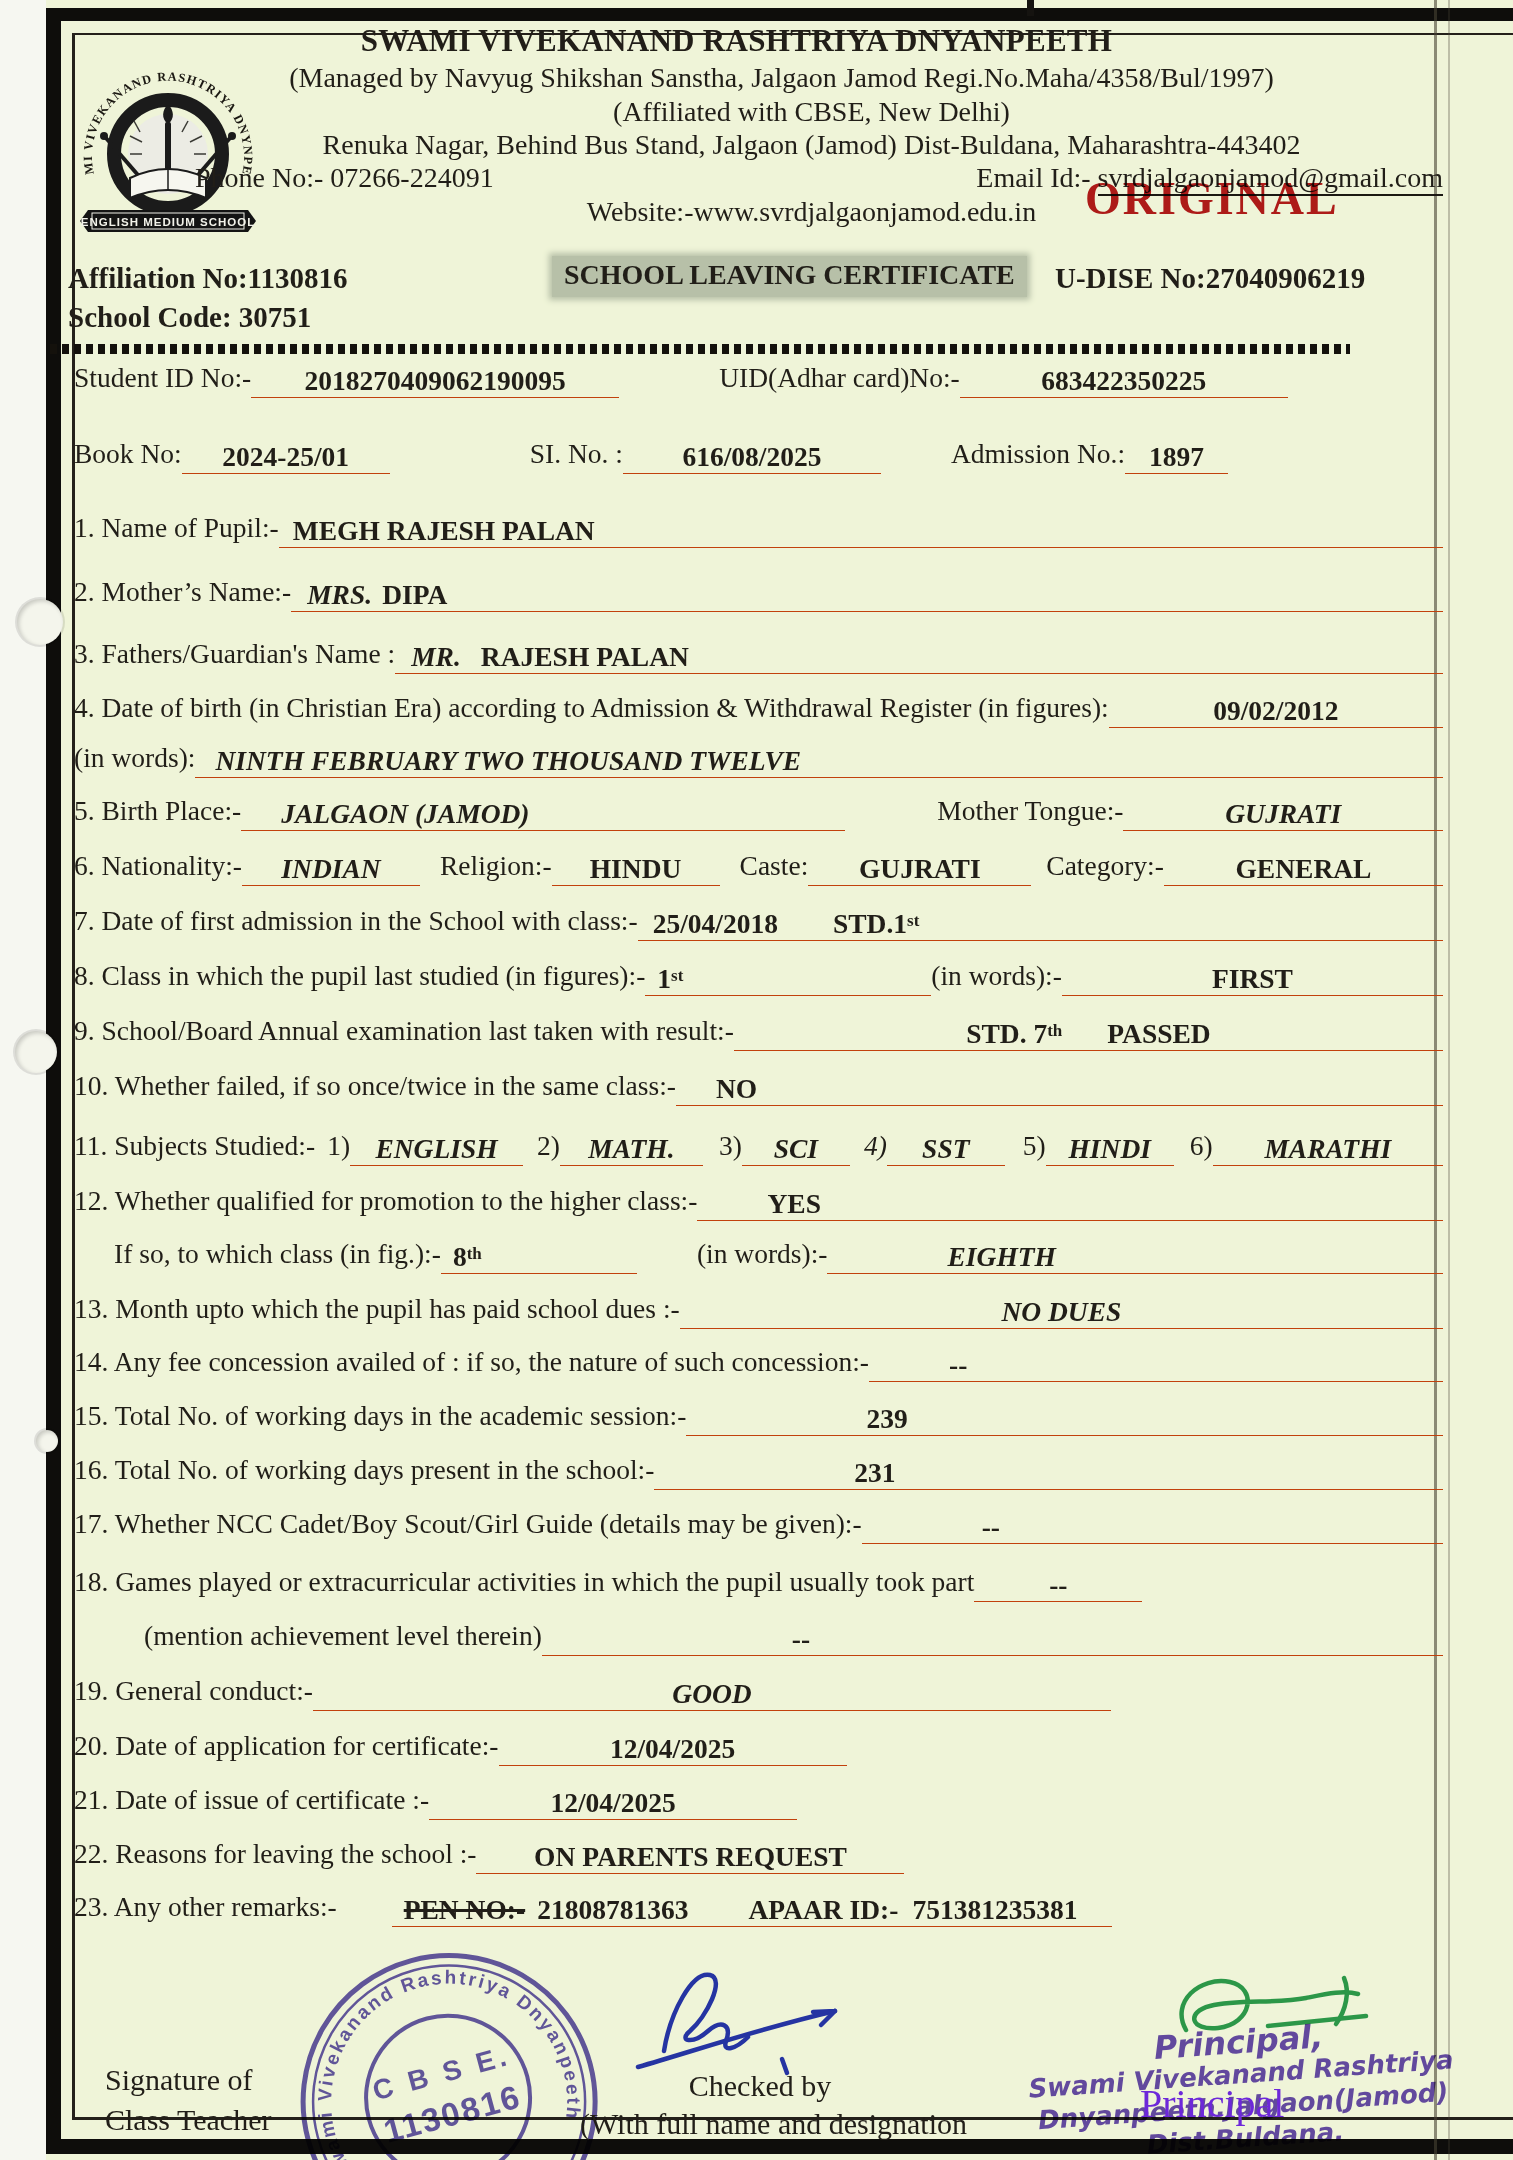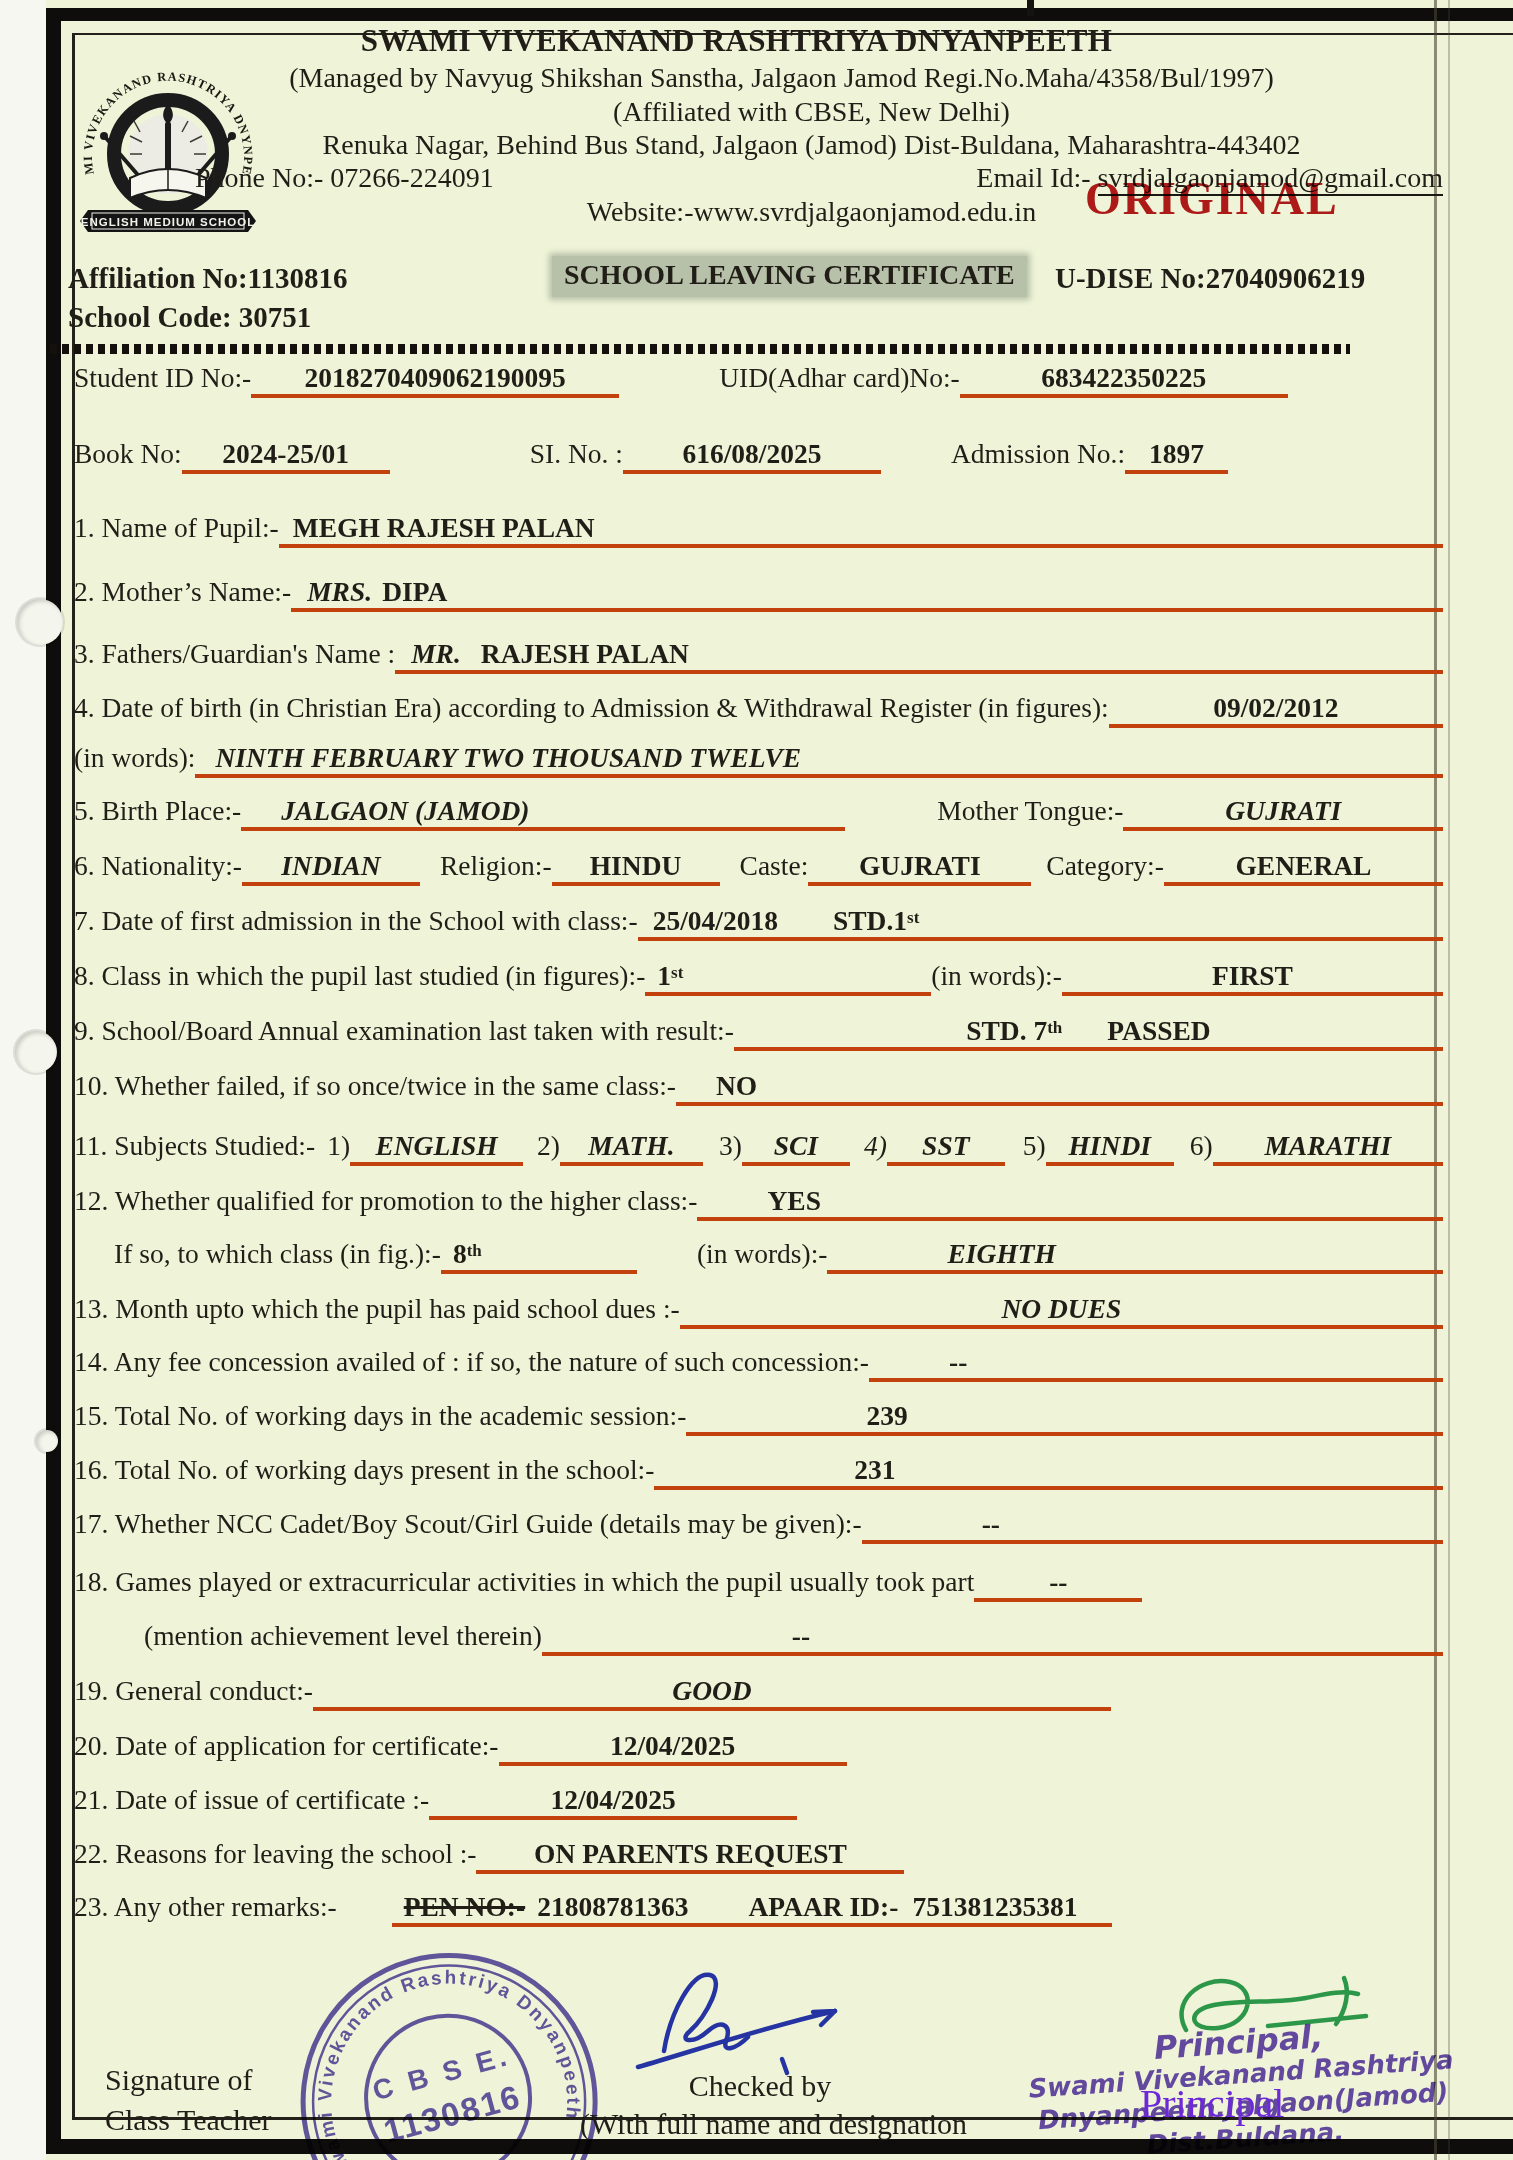--- a/index.html
+++ b/index.html
@@ -29,21 +29,21 @@
   .slc{position:absolute;left:552px;top:256px;font-size:28px;font-weight:bold;
     background:#b7c0a8;padding:3px 12px 6px 12px;box-shadow:0 0 6px 3px #b7c0a8;}
   .bold29{font-size:29px;font-weight:bold;}
   .uline{border-bottom:2.5px solid #1b1812;padding-bottom:1px;}
   .dotted{position:absolute;left:50px;top:344px;width:1300px;height:10px;
     background:repeating-linear-gradient(90deg,#14110c 0 7px,transparent 7px 12px);}
   
   .rows{position:absolute;left:74px;top:360px;width:1369px;font-size:27.5px;}
   .row{display:flex;align-items:flex-end;}
   .lb{white-space:pre;padding-bottom:4px;}
-  .v{border-bottom:4px solid #c2410c;font-weight:bold;text-align:center;
+  .v{border-bottom:1px solid #c2410c;font-weight:bold;text-align:center;
      white-space:pre;padding:0 4px 1px 4px;line-height:1.1;}
   .g{flex:1 1 auto;}
   .tl{text-align:left;}
   .it{font-style:italic;}
   sup{font-size:17px;vertical-align:7px;line-height:0;font-weight:bold;}
   .strike{text-decoration:line-through;text-decoration-thickness:2.5px;}
   .grp{display:inline-block;}
   
   .ft{position:absolute;font-size:30px;line-height:1.32;}
   .stamp-round{position:absolute;left:286px;top:1930px;width:320px;height:320px;

